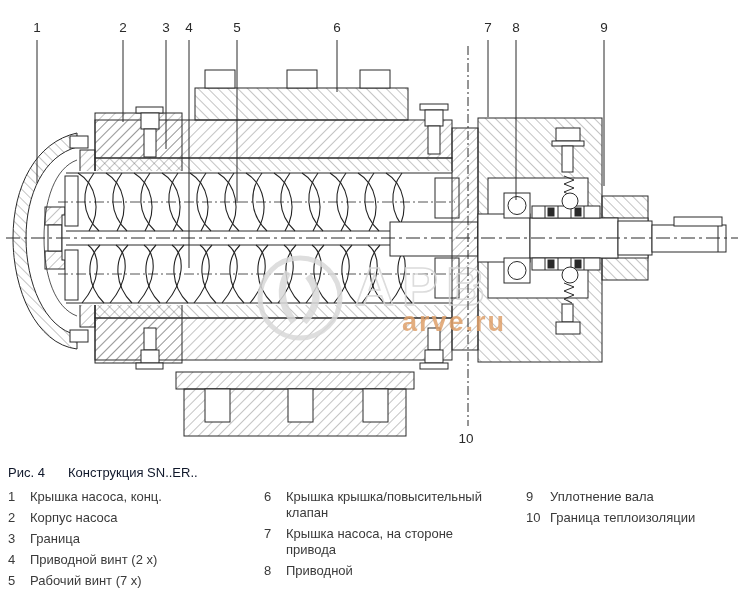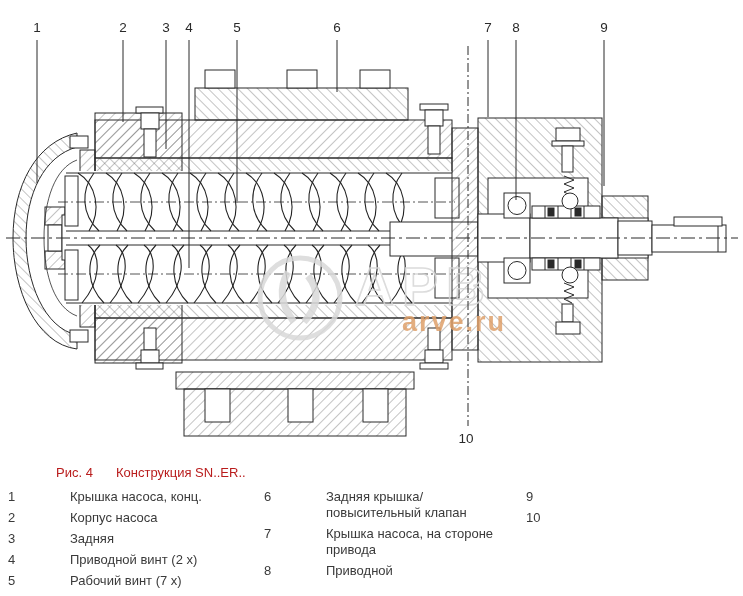--- a/index.html
+++ b/index.html
@@ -1,28 +1,28 @@
 <!DOCTYPE html>
 <html><head>
 <meta charset="utf-8">
 <style>
   html,body{margin:0;padding:0;background:#ffffff;width:743px;height:596px;overflow:hidden;
     font-family:"Liberation Sans", sans-serif;}
   .stage{position:relative;width:743px;height:596px;background:#fff;}
   svg text{font-family:"Liberation Sans", sans-serif;}
-  .caption{position:absolute;left:8px;top:465px;font-size:13px;color:#b91c1c;margin-left:48px;}
+  .caption{position:absolute;left:8px;top:465px;font-size:13px;color:#0f172a;}
   .caption .lbl{display:inline-block;width:60px;}
   .legend-col{position:absolute;top:489px;font-size:13px;color:#3a3a3a;line-height:16px;}
   .c1{left:8px;width:250px;}
   .c2{left:264px;width:238px;}
   .c3{left:526px;width:214px;}
   .li{margin-bottom:5px;display:flex;}
   .li .n{flex:0 0 22px;}
   .c3 .li .n{flex:0 0 24px;}
-  .li .t{flex:1;margin-left:40px;}
+  .li .t{flex:1;}
 </style>
 </head>
 <body>
 
 <div class="stage">
 
 <svg width="743" height="460" viewBox="0 0 743 460">
   <defs>
     <pattern id="hA" patternUnits="userSpaceOnUse" width="7" height="7" patternTransform="rotate(45)">
       <line x1="0" y1="0" x2="0" y2="7" stroke="#4a4a4a" stroke-width="0.65"></line>
@@ -255,47 +255,49 @@
   <div class="li">
         <span class="n">1</span>
         <span class="t">Крышка насоса, конц.</span>
       </div>
   <div class="li">
         <span class="n">2</span>
         <span class="t">Корпус насоса</span>
       </div>
   <div class="li">
         <span class="n">3</span>
-        <span class="t">Задняя</span>
+        <span class="t">Граница</span>
       </div>
   <div class="li">
         <span class="n">4</span>
         <span class="t">Приводной винт (2 x)</span>
       </div>
   <div class="li">
         <span class="n">5</span>
         <span class="t">Рабочий винт (7 x)</span>
       </div>
 </div>
 <div class="legend-col c2">
   <div class="li">
         <span class="n">6</span>
-        <span class="t">Задняя крышка/повысительный клапан</span>
+        <span class="t">Крышка крышка/повысительный клапан</span>
       </div>
   <div class="li">
         <span class="n">7</span>
         <span class="t">Крышка насоса, на стороне привода</span>
       </div>
   <div class="li">
         <span class="n">8</span>
         <span class="t">Приводной</span>
       </div>
 </div>
 <div class="legend-col c3">
   <div class="li">
         <span class="n">9</span>
+        <span class="t">Уплотнение вала</span>
       </div>
   <div class="li">
         <span class="n">10</span>
+        <span class="t">Граница теплоизоляции</span>
       </div>
 </div>
 
 </div>
 
 </body></html>

